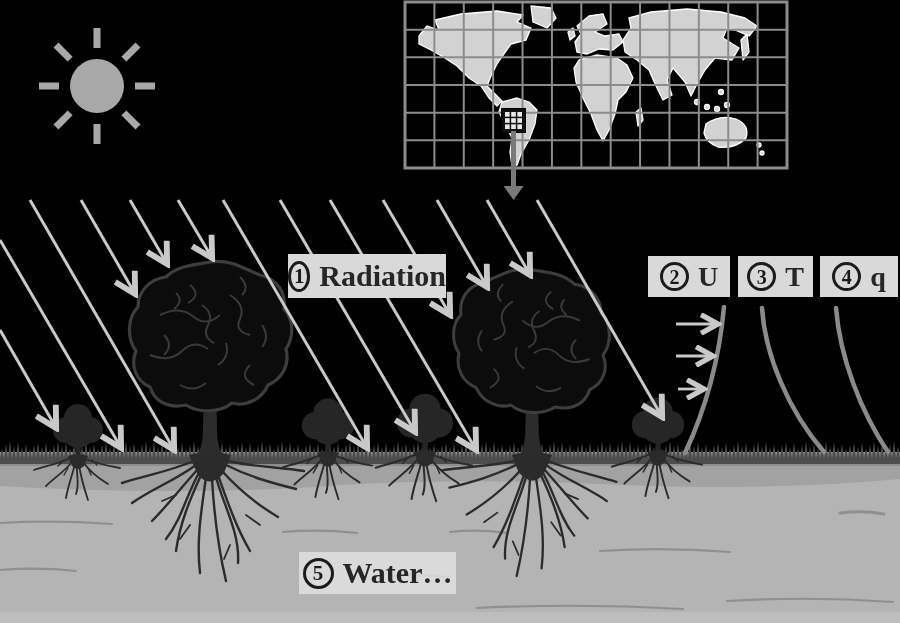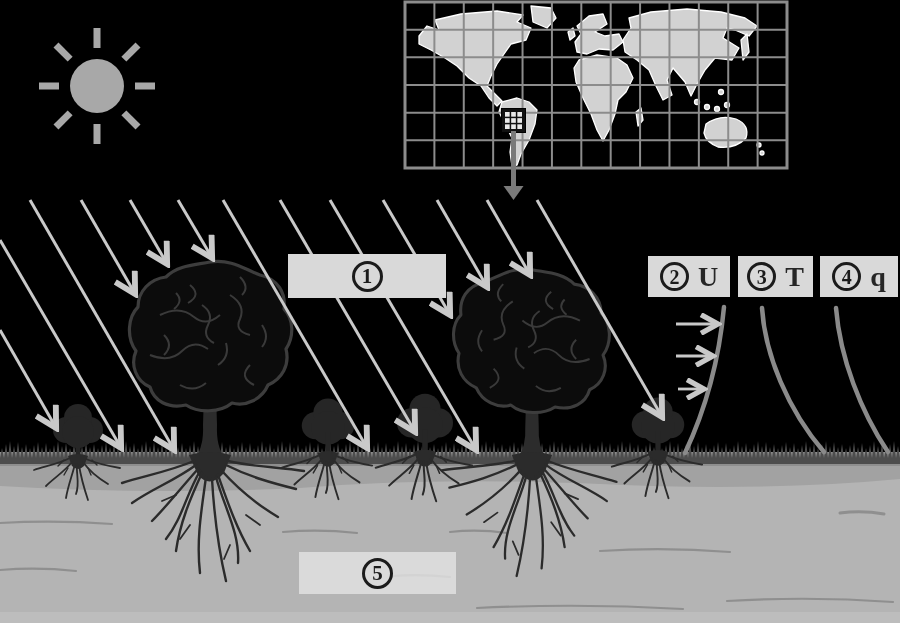--- a/index.html
+++ b/index.html
@@ -223,34 +223,36 @@
   </g>
 
   <g id="g-pointer">
         <line x1="513.5" y1="131" x2="513.5" y2="187" stroke="#7a7a7a" stroke-width="5"></line>
         <path d="M503.5,186 L523.5,186 L513.5,200 Z" fill="#7a7a7a"></path>
       </g>
 </svg>
 
 <div class="label-box" id="label-radiation">
   <span class="num-circle big-num">1</span>
+  <span>Radiation</span>
 </div>
 
 <div class="label-box" id="label-u">
   <span class="num-circle small-num">2</span>
   <span>U</span>
 </div>
 
 <div class="label-box" id="label-t">
   <span class="num-circle small-num">3</span>
   <span>T</span>
 </div>
 
 <div class="label-box" id="label-q">
   <span class="num-circle small-num">4</span>
   <span>q</span>
 </div>
 
 <div class="label-box" id="label-water">
   <span class="num-circle big-num">5</span>
+  <span>Water…</span>
 </div>
 
 </div>
 
 </body></html>

